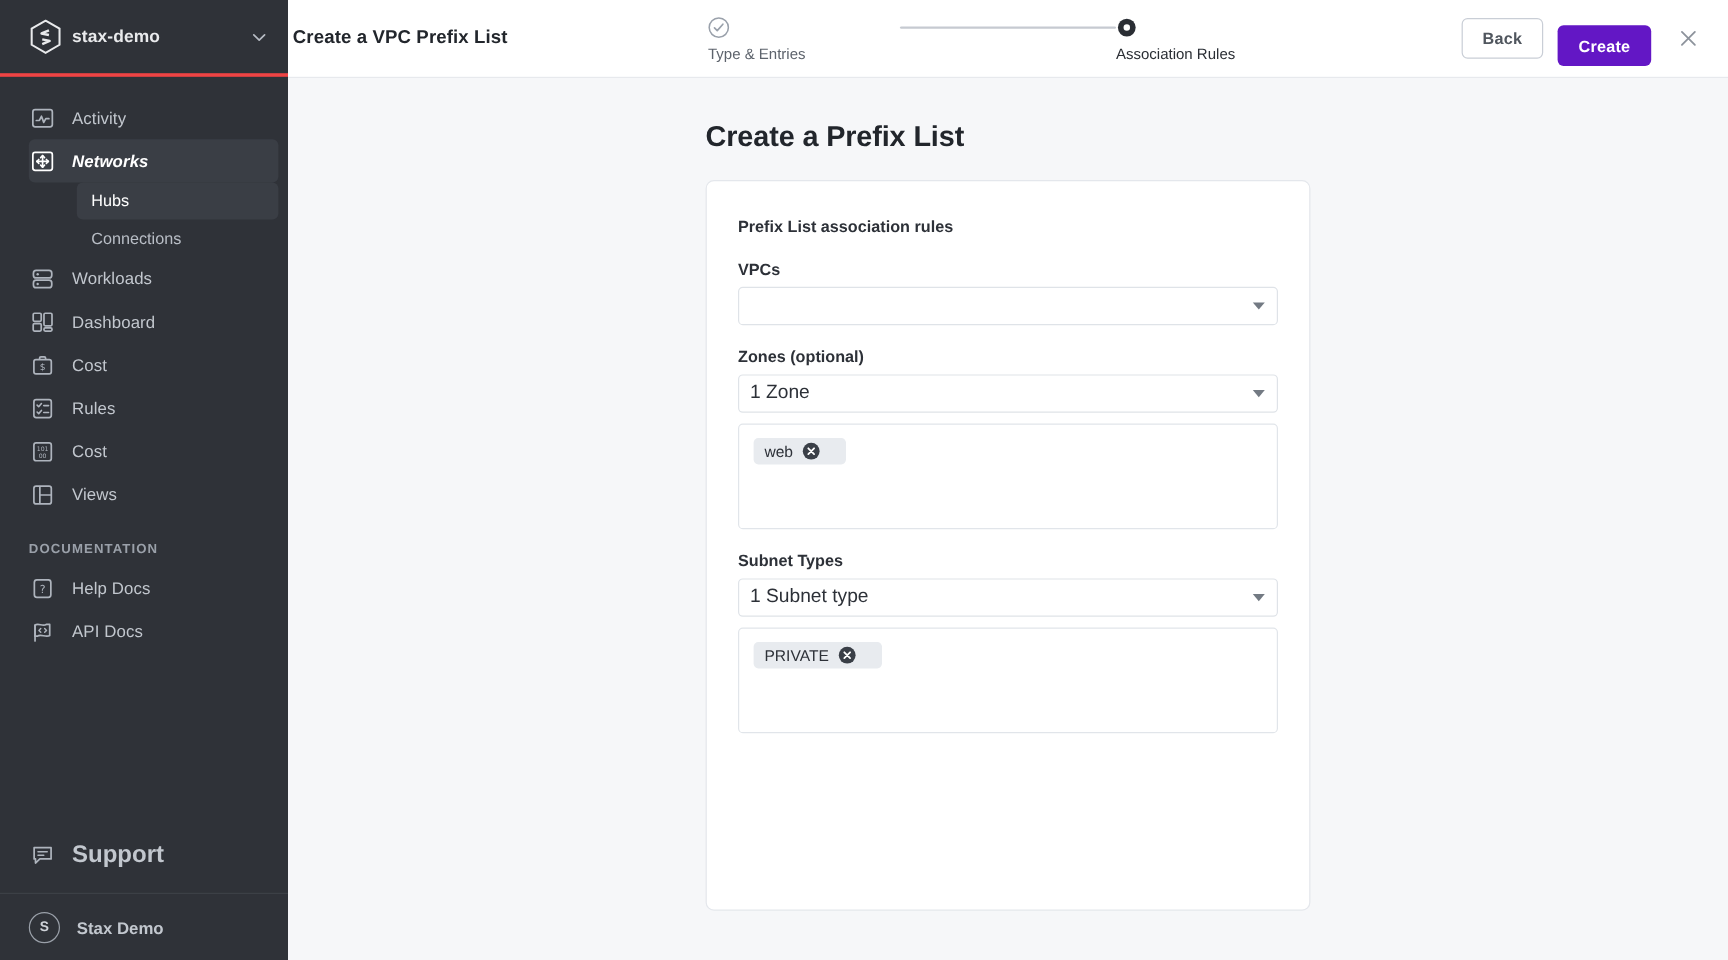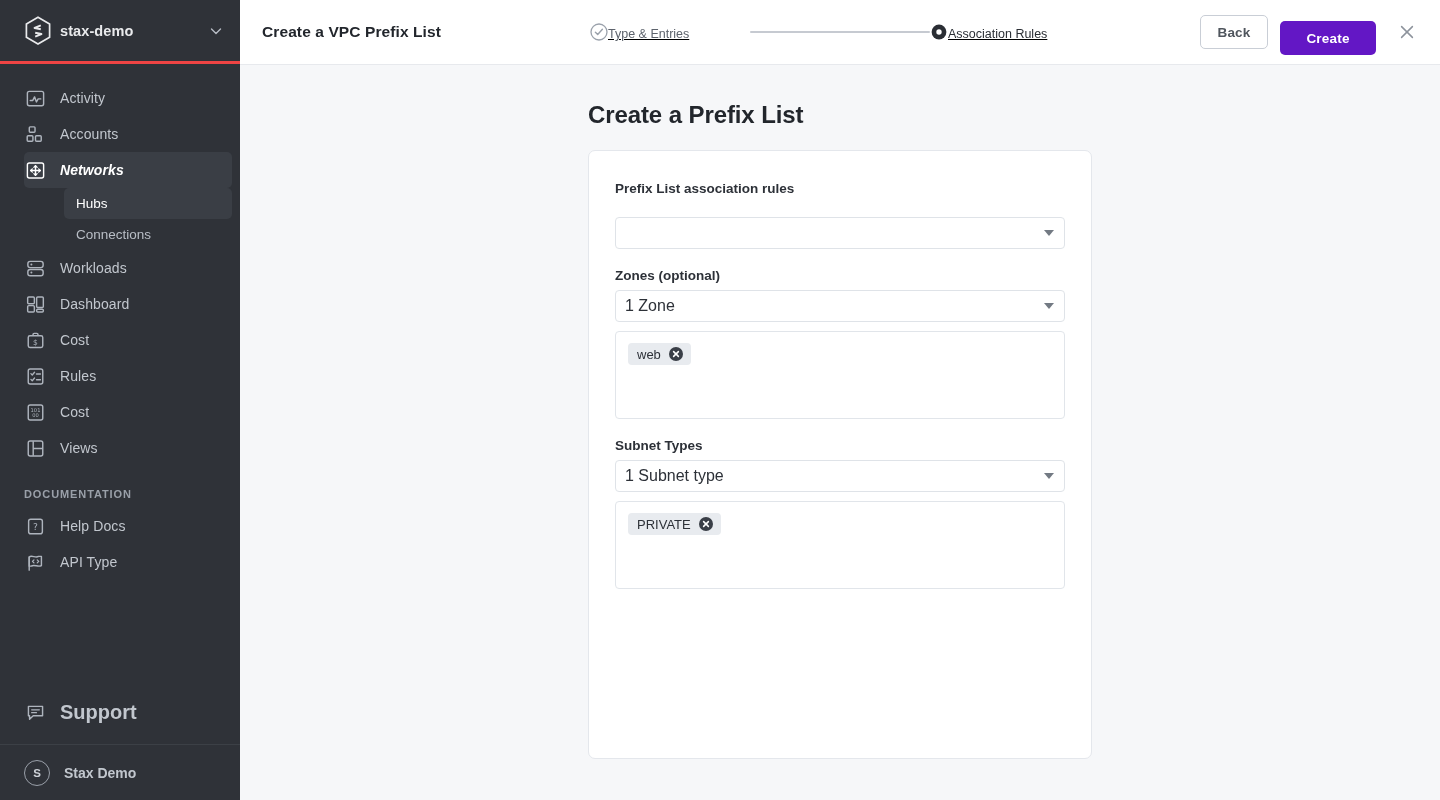--- a/index.html
+++ b/index.html
@@ -77,48 +77,48 @@
     border: 1.3px solid #9aa0a9; color: #cfd3d9;
     display: flex; align-items: center; justify-content: center;
     font-size: 11.5px; font-weight: bold; flex: 0 0 26px;
   }
   .user-name { color: #c2c7ce; font-size: 14px; font-weight: bold; }
 
   
   .main { flex: 1 1 auto; height: 800px; display: flex; flex-direction: column; background: #f6f7f9; }
   .topbar {
     height: 65px; background: #ffffff; border-bottom: 1px solid #e7e9ed;
-    display: flex; align-items: center; padding: 0 20px 0 22px;
+    display: flex; align-items: center; padding: 0 20px 0 4px;
     flex: 0 0 65px; position: relative;
   }
   .topbar-title {
     font-size: 15.5px; font-weight: bold; color: #22262c; letter-spacing: .1px;
   }
   .stepper {
     position: absolute; left: 0; right: 0;
     display: flex; justify-content: center; align-items: flex-start;
     pointer-events: none;
   }
   .stepper-inner { display: flex; align-items: flex-start; pointer-events: auto; }
-  .step { display: flex; flex-direction: row; align-items: center; width: 160px; text-decoration: underline; }
+  .step { display: flex; flex-direction: column; align-items: flex-start; width: 160px; }
   .step-mark { height: 22px; display: flex; align-items: center; justify-content: center; }
   .step-label { font-size: 12.5px; color: #5d636c; margin-top: 4px; white-space: nowrap; }
   .step-label.current { color: #2a2e34; }
   .step-line {
     width: 180px; height: 2px; background: #c6cad1; margin-top: 10px;
     border-radius: 1px;
   }
   .topbar-actions { margin-left: auto; display: flex; align-items: center; gap: 12px; }
   .btn {
     height: 34px; border-radius: 5px; font-size: 13.5px; font-weight: bold;
     display: flex; align-items: center; justify-content: center; cursor: pointer;
     letter-spacing: .2px;
   }
   .btn-back { width: 68px; background: #fff; border: 1px solid #c9ced6; color: #50565e; }
-  .btn-create { width: 96px; background: #6317c5; color: #ffffff; border: none; margin-top: 12px; }
+  .btn-create { width: 78px; background: #6317c5; color: #ffffff; border: none; margin-top: 12px; }
   .close-btn {
     width: 26px; height: 26px; margin-left: 6px; color: #8d939c; cursor: pointer;
     display: flex; align-items: center; justify-content: center;
   }
 
   
   .content { flex: 1 1 auto; overflow: hidden; }
   .content-inner { width: 504px; margin: 0 auto; padding-top: 36px; }
   .page-title {
     font-size: 24px; font-weight: bold; color: #22262c;
@@ -143,21 +143,21 @@
   .select-value { flex: 1; font-size: 16px; color: #2d3138; }
   .select-caret { width: 0; height: 0; border-left: 5.5px solid transparent;
     border-right: 5.5px solid transparent; border-top: 6px solid #737a83; }
   .chip-box {
     margin-top: 9px; border: 1px solid #e1e5ea; border-radius: 4px;
     background: #ffffff; height: 88px; padding: 11px 12px;
   }
   .chip {
     display: inline-flex; align-items: center; gap: 8px;
     background: #e8ebef; border-radius: 4px; height: 22px;
-    padding: 0 8px 0 9px; font-size: 13px; color: #2d3138;
+    padding: 0 22px 0 9px; font-size: 13px; color: #2d3138;
   }
   .chip-x {
     width: 14px; height: 14px; border-radius: 50%; background: #3a3f47;
     display: flex; align-items: center; justify-content: center;
     cursor: pointer; flex: 0 0 14px;
   }
   .chip-x svg { display: block; }
 </style>
 </head>
 <body>
@@ -187,30 +187,20 @@
       <div class="nav-item">
         <span class="ico">
           <svg viewBox="0 0 22 22" width="21" height="21" fill="none">
             <rect x="2.5" y="3.5" width="17" height="15" rx="2" stroke="#aeb4bd" stroke-width="1.5"></rect>
             <path d="M5.5 13 L8.2 13 L10 9.3 L12 14.6 L13.8 11.4 L16.5 11.4" stroke="#aeb4bd" stroke-width="1.5" stroke-linecap="round" stroke-linejoin="round"></path>
           </svg>
         </span>
         <span class="lbl">Activity</span>
       </div>
 
-      <div class="nav-item">
-        <span class="ico">
-          <svg viewBox="0 0 22 22" width="21" height="21" fill="none">
-            <rect x="4.5" y="3" width="6" height="5.6" rx="1" stroke="#aeb4bd" stroke-width="1.5"></rect>
-            <rect x="2.3" y="12.4" width="6" height="5.6" rx="1" stroke="#aeb4bd" stroke-width="1.5"></rect>
-            <rect x="11" y="12.4" width="6" height="5.6" rx="1" stroke="#aeb4bd" stroke-width="1.5"></rect>
-          </svg>
-        </span>
-        <span class="lbl">Accounts</span>
-      </div>
 
       <div class="nav-item active">
         <span class="ico">
           <svg viewBox="0 0 22 22" width="21" height="21" fill="none">
             <rect x="2.5" y="3.2" width="17" height="15.6" rx="2" stroke="#ffffff" stroke-width="1.5"></rect>
             <path d="M11 6 V16 M6 11 H16" stroke="#ffffff" stroke-width="1.5" stroke-linecap="round"></path>
             <path d="M9.3 7.7 L11 6 L12.7 7.7 M9.3 14.3 L11 16 L12.7 14.3 M7.7 9.3 L6 11 L7.7 12.7 M14.3 9.3 L16 11 L14.3 12.7" stroke="#ffffff" stroke-width="1.4" stroke-linecap="round" stroke-linejoin="round" fill="none"></path>
           </svg>
         </span>
         <span class="lbl">Networks</span>
@@ -304,21 +294,21 @@
       </div>
 
       <div class="nav-item">
         <span class="ico">
           <svg viewBox="0 0 22 22" width="21" height="21" fill="none">
             <path d="M4.4 5.2 C7 3 11.2 6.6 14.2 4.6 L17.2 4.6 V14.2 C14.2 16.2 9.2 12.6 6.6 14.8 L4.4 14.8 Z" stroke="#aeb4bd" stroke-width="1.5" fill="none" stroke-linejoin="round"></path>
             <path d="M4.4 5.2 V19" stroke="#aeb4bd" stroke-width="1.5" stroke-linecap="round"></path>
             <path d="M9.4 8.2 L7.8 9.8 L9.4 11.4 M12.8 8.2 L14.4 9.8 L12.8 11.4" stroke="#aeb4bd" stroke-width="1.3" stroke-linecap="round" stroke-linejoin="round" fill="none"></path>
           </svg>
         </span>
-        <span class="lbl">API Type</span>
+        <span class="lbl">API Docs</span>
       </div>
     </nav>
 
     <div class="spacer"></div>
 
     <div class="support-row">
       <span class="ico">
         <svg viewBox="0 0 22 22" width="21" height="21" fill="none">
           <path d="M3.6 4.6 H18.4 V14.4 H8.6 L4.8 18 V14.4 H3.6 Z" stroke="#aeb4bd" stroke-width="1.5" fill="none" stroke-linejoin="round"></path>
           <path d="M7 8.2 H15 M7 11.2 H12" stroke="#aeb4bd" stroke-width="1.4" stroke-linecap="round"></path>
@@ -376,20 +366,21 @@
     </header>
 
     <div class="content">
       <div class="content-inner">
         <h1 class="page-title">Create a Prefix List</h1>
 
         <section class="card">
           <div class="card-heading">Prefix List association rules</div>
 
           <div class="field">
+            <div class="field-label">VPCs</div>
             <div class="select">
               <span class="select-value"></span>
               <span class="select-caret"></span>
             </div>
           </div>
 
 
           <div class="field">
             <div class="field-label">Zones (optional)</div>
             <div class="select">

